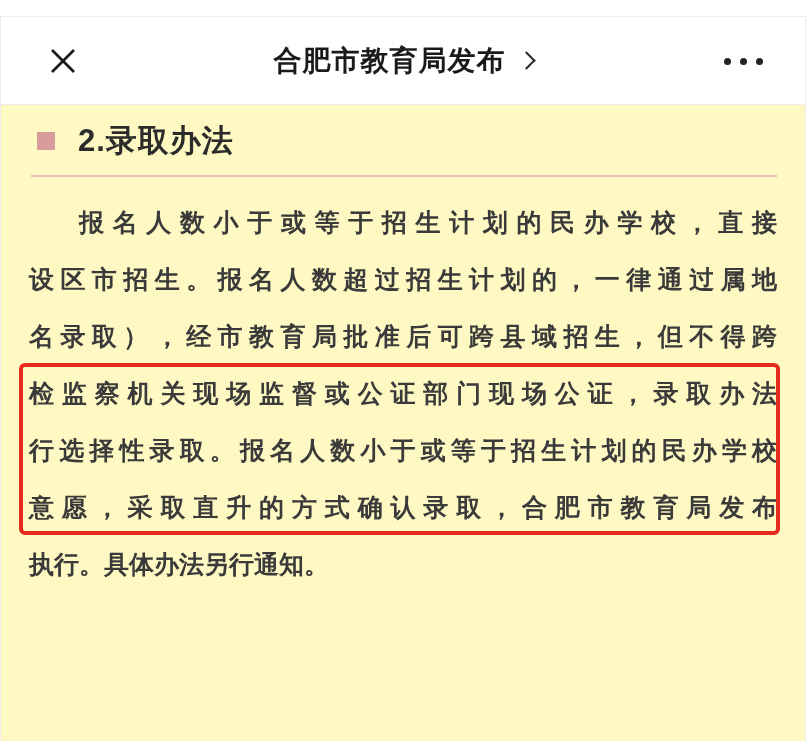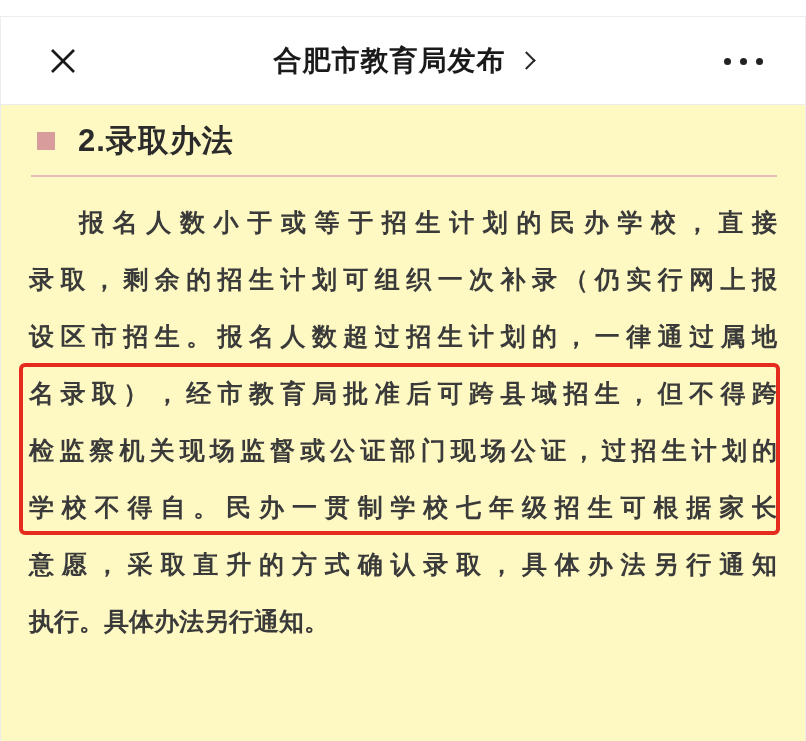--- a/index.html
+++ b/index.html
@@ -167,25 +167,24 @@
   <div class="content">
 
     <div class="section-heading">
       <span class="section-bullet"></span>
       <span class="section-title">2.录取办法</span>
     </div>
     <div class="section-underline"></div>
 
     <div class="paragraph">
       <div class="line indent">报名人数小于或等于招生计划的民办学校，直接</div>
-      <div class="line">录取，剩余的招生计划可组织一次补录（仍实行网上报</div>
       <div class="line">设区市招生。报名人数超过招生计划的，一律通过属地</div>
       <div class="line">名录取），经市教育局批准后可跨县域招生，但不得跨</div>
-      <div class="line">检监察机关现场监督或公证部门现场公证，过招生计划的</div>
-      <div class="line">学校不得自。民办一贯制学校七年级招生可根据家长</div>
-      <div class="line">意愿，采取直升的方式确认录取，具体办法另行通知</div>
+      <div class="line">检监察机关现场监督或公证部门现场公证，录取办法</div>
+      <div class="line">行选择性录取。报名人数小于或等于招生计划的民办学校</div>
+      <div class="line">意愿，采取直升的方式确认录取，合肥市教育局发布</div>
       <div class="line last">执行。具体办法另行通知。</div>
 
       <div class="highlight-box"></div>
     </div>
 
   </div>
 </div>
 
 </body></html>

